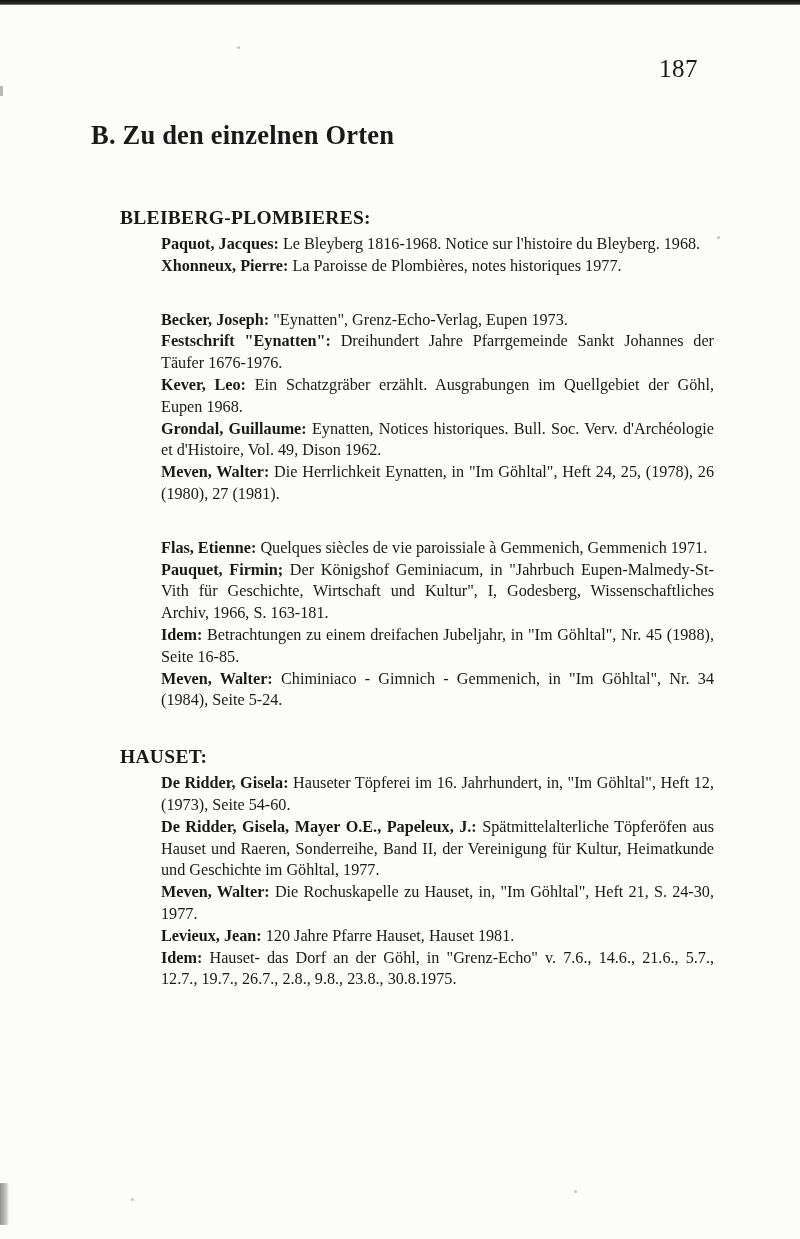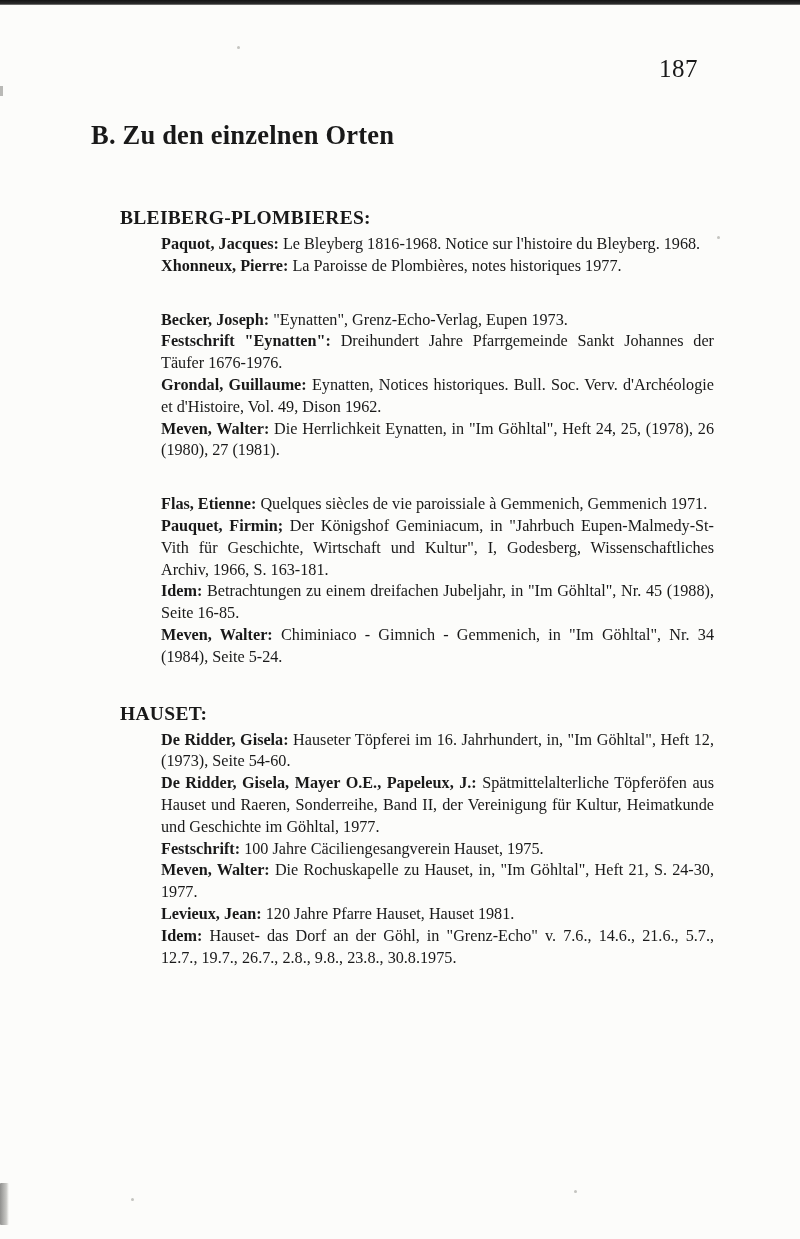--- a/index.html
+++ b/index.html
@@ -113,36 +113,36 @@
       <h2 class="section-heading">BLEIBERG-PLOMBIERES:</h2>
       <div class="entries">
         <p class="entry"><b>Paquot, Jacques:</b><span> Le Bleyberg 1816-1968. Notice sur l'histoire du Bleyberg. 1968.</span></p>
         <p class="entry"><b>Xhonneux, Pierre:</b><span> La Paroisse de Plombières, notes historiques 1977.</span></p>
       </div>
     </section>
     <section class="biblio-section">
       <div class="entries">
         <p class="entry"><b>Becker, Joseph:</b><span> "Eynatten", Grenz-Echo-Verlag, Eupen 1973.</span></p>
         <p class="entry"><b>Festschrift "Eynatten":</b><span> Dreihundert Jahre Pfarrgemeinde Sankt Johannes der Täufer 1676-1976.</span></p>
+        <p class="entry"><b>Kever, Leo:</b><span> Ein Schatzgräber erzählt. Ausgrabungen im Quellgebiet der Göhl, Eupen 1968.</span></p>
         <p class="entry"><b>Grondal, Guillaume:</b><span> Eynatten, Notices historiques. Bull. Soc. Verv. d'Archéologie et d'Histoire, Vol. 49, Dison 1962.</span></p>
         <p class="entry"><b>Meven, Walter:</b><span> Die Herrlichkeit Eynatten, in "Im Göhltal", Heft 24, 25, (1978), 26 (1980), 27 (1981).</span></p>
       </div>
     </section>
     <section class="biblio-section">
       <div class="entries">
         <p class="entry"><b>Flas, Etienne:</b><span> Quelques siècles de vie paroissiale à Gemmenich, Gemmenich 1971.</span></p>
         <p class="entry"><b>Pauquet, Firmin;</b><span> Der Königshof Geminiacum, in "Jahrbuch Eupen-Malmedy-St-Vith für Geschichte, Wirtschaft und Kultur", I, Godesberg, Wissenschaftliches Archiv, 1966, S. 163-181.</span></p>
         <p class="entry"><b>Idem:</b><span> Betrachtungen zu einem dreifachen Jubeljahr, in "Im Göhltal", Nr. 45 (1988), Seite 16-85.</span></p>
         <p class="entry"><b>Meven, Walter:</b><span> Chiminiaco - Gimnich - Gemmenich, in "Im Göhltal", Nr. 34 (1984), Seite 5-24.</span></p>
       </div>
     </section>
     <section class="biblio-section">
       <h2 class="section-heading">HAUSET:</h2>
       <div class="entries">
         <p class="entry"><b>De Ridder, Gisela:</b><span> Hauseter Töpferei im 16. Jahrhundert, in, "Im Göhltal", Heft 12, (1973), Seite 54-60.</span></p>
         <p class="entry"><b>De Ridder, Gisela, Mayer O.E., Papeleux, J.:</b><span> Spätmittelalterliche Töpferöfen aus Hauset und Raeren, Sonderreihe, Band II, der Vereinigung für Kultur, Heimatkunde und Geschichte im Göhltal, 1977.</span></p>
-        <p class="entry"><b>Festschrift:</b><span> 100 Jahre Cäciliengesangverein Hauset, 1975.</span></p>
         <p class="entry"><b>Meven, Walter:</b><span> Die Rochuskapelle zu Hauset, in, "Im Göhltal", Heft 21, S. 24-30, 1977.</span></p>
         <p class="entry"><b>Levieux, Jean:</b><span> 120 Jahre Pfarre Hauset, Hauset 1981.</span></p>
         <p class="entry"><b>Idem:</b><span> Hauset- das Dorf an der Göhl, in "Grenz-Echo" v. 7.6., 14.6., 21.6., 5.7., 12.7., 19.7., 26.7., 2.8., 9.8., 23.8., 30.8.1975.</span></p>
       </div>
     </section>
   </div>
 
 </body></html>

